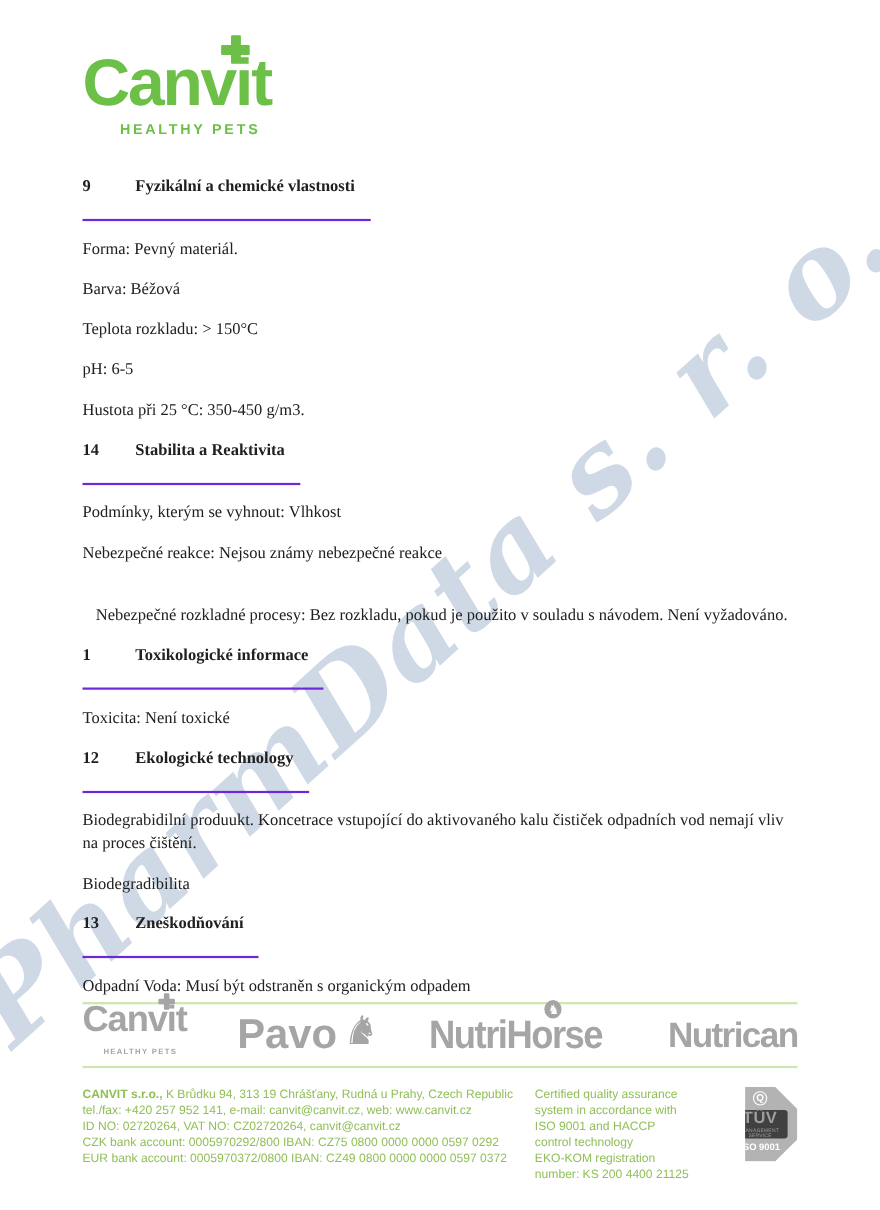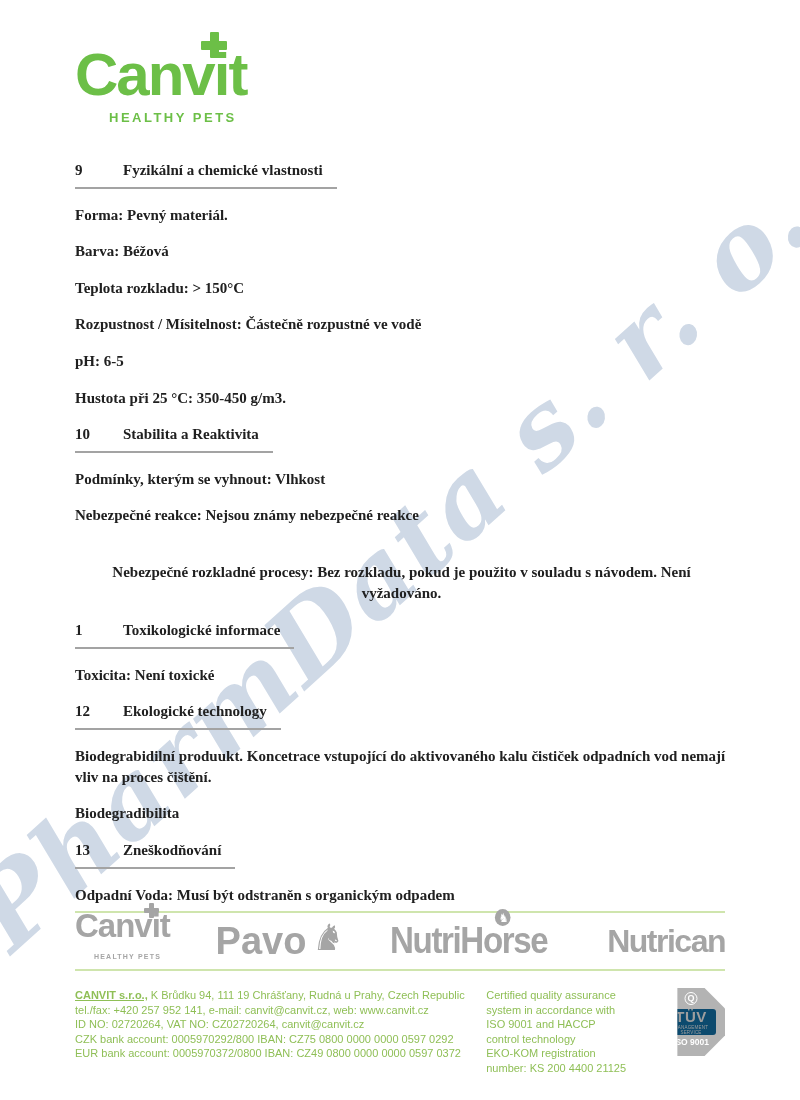--- a/index.html
+++ b/index.html
@@ -59,27 +59,27 @@
   
   .doc-body {
     position: absolute;
     left: 75px;
     right: 72px;
     top: 160px;
     z-index: 1;
     font-size: 15px;
     line-height: 21px;
   }
-  .doc-body p { margin: 0 0 15.6px 0; font-weight: bold; }
+  .doc-body p { margin: 0 0 15.6px 0; }
   .doc-body p.gap-above { margin-top: 36px; text-align: center; }
   .sec-heading { margin: 0 0 15.6px 0; font-weight: bold; }
   .sec-heading .h-inner {
     display: inline-block;
-    border-bottom: 2px solid #a3a3a3;
-    padding-bottom: 6px;
+    border-bottom: 2px solid #6d28d9;
+    padding-bottom: 18px;
     padding-right: 14px;
   }
   .sec-heading .h-num { display: inline-block; width: 48px; }
 
   
   .footer-band {
     position: absolute;
     left: 75px;
     right: 75px;
     top: 911px;
@@ -118,21 +118,21 @@
     right: 75px;
     top: 988px;
     z-index: 2;
     display: flex;
     font-family: "Liberation Sans", sans-serif;
     font-size: 11px;
     line-height: 14.5px;
     color: #8fbf56;
   }
   .contact-col { width: 430px; }
-  .contact-col .company { font-weight: bold; text-decoration: underline; }
+  .contact-col .company { font-weight: bold; }
   .cert-col { width: 150px; margin-left: 2px; }
   .tuv-col { margin-left: 28px; }
 
   
   .tuv-badge {
     position: relative;
     width: 68px; height: 68px;
     background: #b3b3b3;
     clip-path: polygon(30% 0%, 70% 0%, 100% 30%, 100% 70%, 70% 100%, 30% 100%);
     -webkit-clip-path: polygon(30% 0%, 70% 0%, 100% 30%, 100% 70%, 70% 100%, 30% 100%);
@@ -140,21 +140,21 @@
     color: #ffffff;
     text-align: center;
   }
   .tuv-q {
     position: absolute; left: 50%; top: 4px; transform: translateX(-50%);
     width: 13px; height: 13px; border: 1.5px solid #ffffff; border-radius: 50%;
     font-size: 9px; font-weight: bold; line-height: 11px;
   }
   .tuv-band {
     position: absolute; left: 50%; top: 21px; transform: translateX(-50%);
-    width: 50px; height: 26px; background: #0c4a6e; border-radius: 3px;
+    width: 50px; height: 26px; background: #404040; border-radius: 3px;
     color: #9e9e9e;
   }
   .tuv-name { font-size: 15px; font-weight: bold; line-height: 16px; letter-spacing: 0.5px; }
   .tuv-sub { font-size: 4.5px; line-height: 5px; letter-spacing: 0.2px; }
   .tuv-iso { position: absolute; left: 0; right: 0; bottom: 7px; font-size: 8.5px; font-weight: bold; }
 </style>
 </head>
 <body>
 
 <div class="page">
@@ -173,26 +173,25 @@
   </div>
 
   <div class="doc-body">
 
     <div class="sec-heading">
       <span class="h-inner"><span class="h-num">9</span><span class="h-title">Fyzikální a chemické vlastnosti</span></span>
     </div>
     <p>Forma: Pevný materiál.</p>
     <p>Barva: Béžová</p>
     <p>Teplota rozkladu: &gt; 150°C</p>
-    <p>Rozpustnost / Mísitelnost: Částečně rozpustné ve vodě</p>
     <p>pH: 6-5</p>
     <p>Hustota při 25 °C: 350-450 g/m3.</p>
 
     <div class="sec-heading">
-      <span class="h-inner"><span class="h-num">10</span><span class="h-title">Stabilita a Reaktivita</span></span>
+      <span class="h-inner"><span class="h-num">14</span><span class="h-title">Stabilita a Reaktivita</span></span>
     </div>
     <p>Podmínky, kterým se vyhnout: Vlhkost</p>
     <p>Nebezpečné reakce: Nejsou známy nebezpečné reakce</p>
     <p class="gap-above">Nebezpečné rozkladné procesy: Bez rozkladu, pokud je použito v souladu s návodem. Není vyžadováno.</p>
 
     <div class="sec-heading">
       <span class="h-inner"><span class="h-num">1</span><span class="h-title">Toxikologické informace</span></span>
     </div>
     <p>Toxicita: Není toxické</p>
 
@@ -226,21 +225,21 @@
       <span>NutriHorse</span>
       <span class="nh-dot">♞</span>
     </div>
     <div class="bl bl-nutrican">
       <span>Nutrican</span>
     </div>
   </div>
 
   <div class="footer-info">
     <div class="contact-col">
-      <div><span class="company">CANVIT s.r.o.,</span><span> K Brůdku 94, 111 19 Chrášťany, Rudná u Prahy, Czech Republic</span></div>
+      <div><span class="company">CANVIT s.r.o.,</span><span> K Brůdku 94, 313 19 Chrášťany, Rudná u Prahy, Czech Republic</span></div>
       <div>tel./fax: +420 257 952 141, e-mail: canvit@canvit.cz, web: www.canvit.cz</div>
       <div>ID NO: 02720264, VAT NO: CZ02720264, canvit@canvit.cz</div>
       <div>CZK bank account: 0005970292/800 IBAN: CZ75 0800 0000 0000 0597 0292</div>
       <div>EUR bank account: 0005970372/0800 IBAN: CZ49 0800 0000 0000 0597 0372</div>
     </div>
     <div class="cert-col">
       <div>Certified quality assurance</div>
       <div>system in accordance with</div>
       <div>ISO 9001 and HACCP</div>
       <div>control technology</div>

